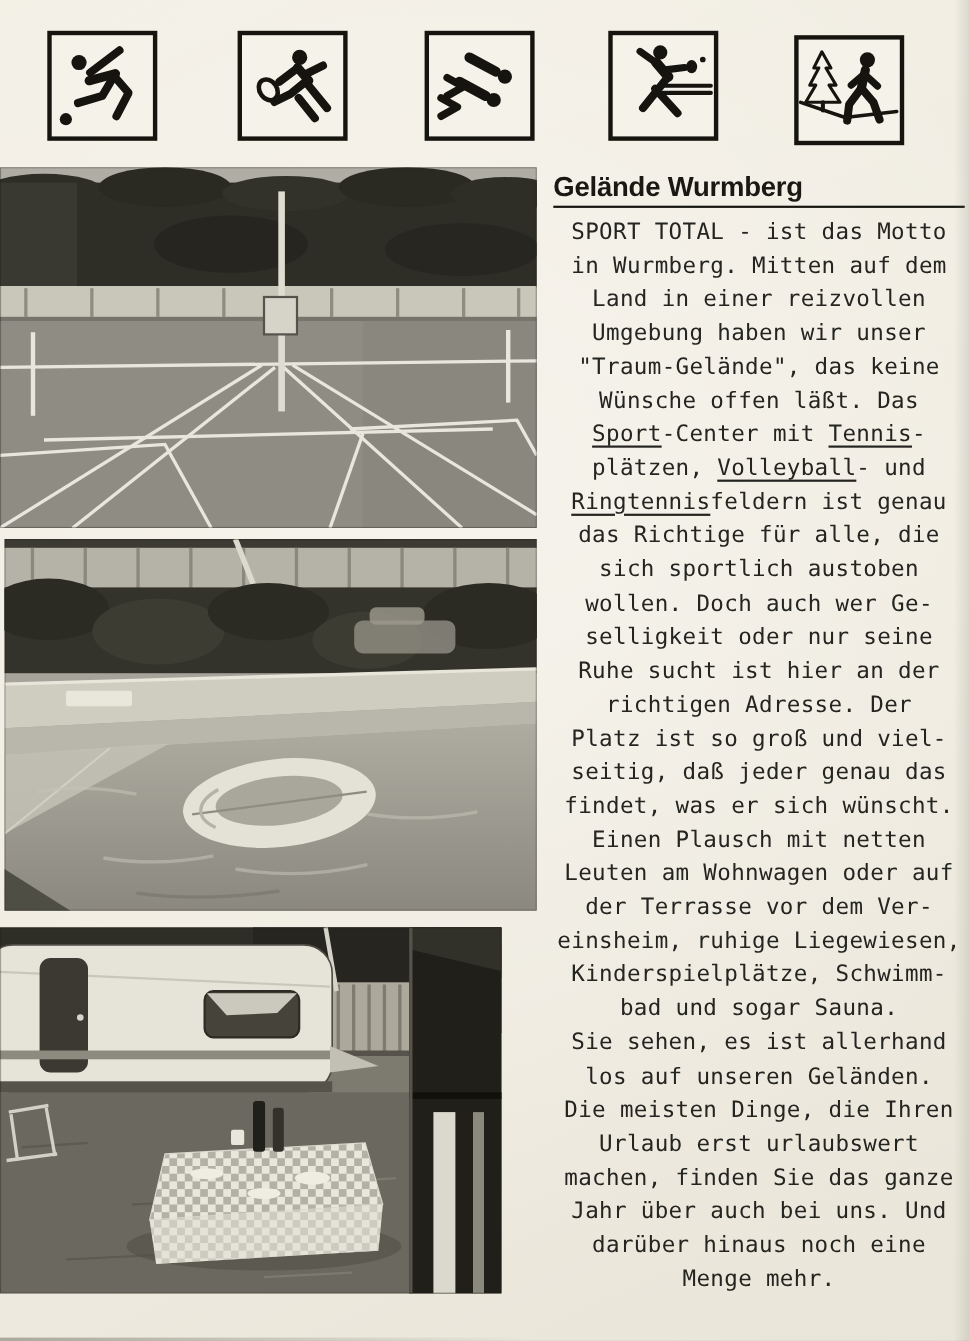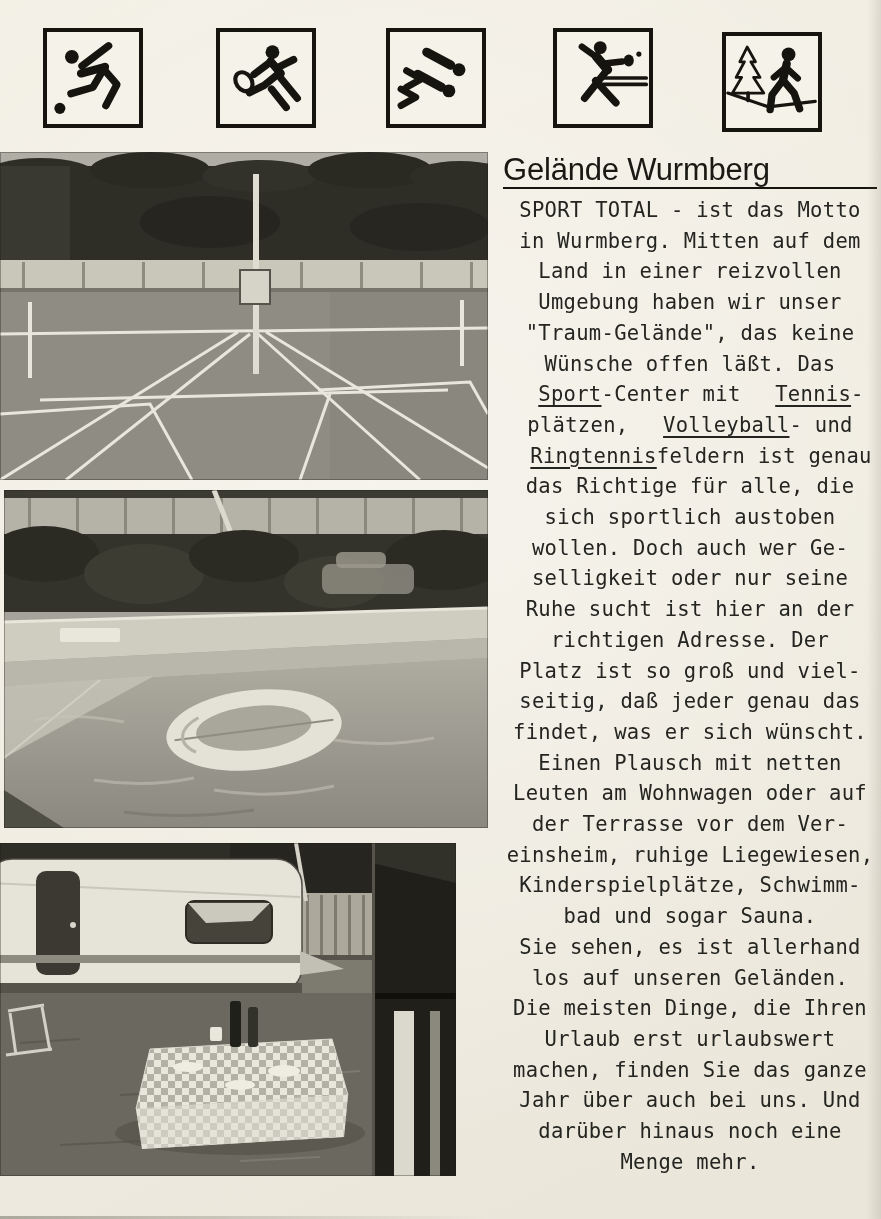--- a/index.html
+++ b/index.html
@@ -18,25 +18,25 @@
   .picto{position:absolute;top:28px;width:92px;height:92px;border:4px solid #15140e;background:#f5f2e9;}
   .picto svg{display:block;width:100%;height:100%;}
   .pk{stroke:#15140e;stroke-linecap:round;stroke-linejoin:round;fill:none;}
   .pf{fill:#15140e;stroke:none;}
   .p1{left:43px}.p2{left:216px}.p3{left:386px}.p4{left:553px}.p5{left:722px;top:32px}
   
   .photo{position:absolute;}
   .photo svg{display:block;}
   
   .article{position:absolute;left:503px;top:156px;width:374px;}
-  .article h1{margin:0;font-size:31px;line-height:28px;font-weight:normal;letter-spacing:-0.2px;color:#191813;}
+  .article h1{margin:0;font-size:25px;line-height:28px;font-weight:bold;letter-spacing:-0.2px;color:#191813;}
   .rule{height:2px;background:#15140e;margin-top:3px;}
   .bodytext{margin-top:6px;font-family:"DejaVu Sans Mono","Liberation Mono",monospace;
     font-size:20.5px;line-height:30.7px;letter-spacing:0.3px;color:#242420;white-space:pre;text-align:center;}
-  .bodytext .u{text-decoration:underline;text-underline-offset:4px;text-decoration-thickness:1.5px;margin-left:22px;}
+  .bodytext .u{text-decoration:underline;text-underline-offset:4px;text-decoration-thickness:1.5px;}
 </style>
 </head>
 <body>
 
 <div class="page">
 
   <div class="picto p1">
     <svg viewBox="0 0 100 100">
       <circle class="pf" cx="27" cy="27" r="7.5"></circle>
       <path class="pk" stroke-width="8" d="M38,37 L67,15"></path>

